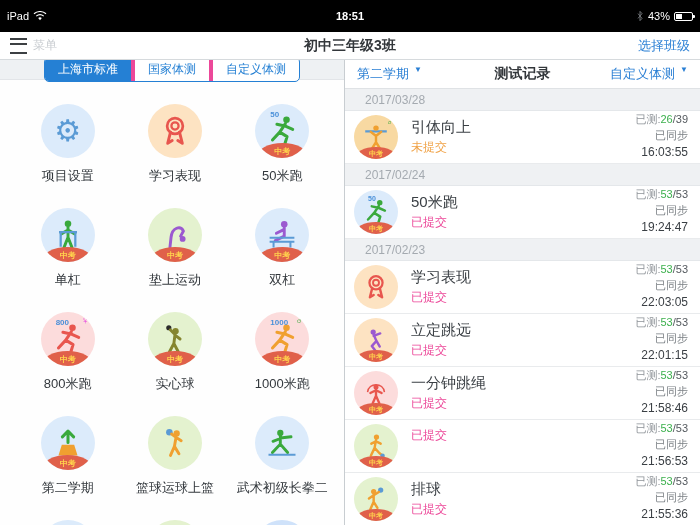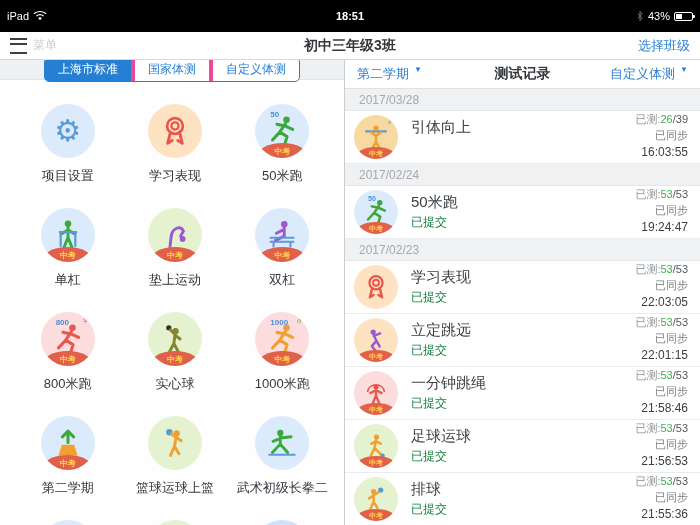--- a/index.html
+++ b/index.html
@@ -47,33 +47,33 @@
   .g-label{margin-top:9px;font-size:13px;color:#33383d;text-align:center;}
   
   .right-panel{flex:1;display:flex;flex-direction:column;background:#fff;overflow:hidden;}
   .list-header{height:29px;display:flex;align-items:center;padding:0 12px;
     border-bottom:1px solid #dfe2e5;position:relative;box-sizing:border-box;background:#fff;}
   .filter{font-size:13px;color:#2a7fd4;z-index:1;cursor:pointer;display:flex;gap:5px;}
   .filter .caret{font-size:8px;}
   .list-title{position:absolute;left:0;right:0;text-align:center;font-size:14px;font-weight:bold;color:#33373b;}
   .filter.right{margin-left:auto;}
   .list{flex:1;overflow:hidden;display:flex;flex-direction:column;}
-  .date-strip{background:#eff1f3;color:#a4aab0;font-size:12px;padding:4px 14px;height:22px;
+  .date-strip{background:#eff1f3;color:#a4aab0;font-size:12px;padding:4px 20px;height:22px;
     border-bottom:1px solid #e4e7ea;box-sizing:border-box;flex:none;}
   .date-strip.trailing{flex:1;border-bottom:none;}
   .row{height:53px;display:flex;align-items:center;padding:0 12px 0 9px;border-bottom:1px solid #e9ebed;
     background:#fff;box-sizing:border-box;flex:none;cursor:pointer;}
   .row .circ{width:44px;height:44px;}
   .row .circ svg.shape{width:30px;height:30px;}
   .row .corner{top:5px;left:6px;font-size:7px;}
   .row .gender{font-size:10px;top:1px;right:4px;}
   .row .badge{font-size:7px;padding-top:2px;}
   .row-mid{margin-left:13px;flex:1;display:flex;flex-direction:column;justify-content:space-between;height:38px;min-width:0;}
   .row-name{font-size:15px;color:#3a3f44;}
-  .row-status{font-size:12px;color:#15803d;}
+  .row-status{font-size:12px;color:#ec4899;}
   .row-status.pending{color:#f0a348;}
   .row-right{text-align:right;font-size:11px;color:#8e9398;line-height:1.45;white-space:nowrap;}
   .tested-num{color:#3cb04d;}
   .tested-total{color:#54595e;}
   .row-sync{color:#7b8085;}
   .row-time{color:#3a3f44;font-size:12px;}
 </style>
 </head>
 <body>
 
@@ -278,20 +278,21 @@
               <svg class="shape" viewBox="0 0 32 32">
                 <line x1="4.5" y1="10" x2="27.5" y2="10" stroke="#5b9bd5" stroke-width="2.2"></line>
                 <circle cx="16" cy="6.5" r="2.9" fill="#f0a030"></circle>
                 <path d="M10.5 10.5 L16 15 L21.5 10.5 M16 15 L16 21.5 M16 21.5 L12 28 M16 21.5 L20 28" stroke="#f0a030" stroke-width="2.6" stroke-linecap="round" stroke-linejoin="round" fill="none"></path>
               </svg>
               <span class="gender m">♂</span>
               <div class="badge">中考</div>
             </div>
             <div class="row-mid">
               <div class="row-name">引体向上</div>
+              <div class="row-status pending">未提交</div>
             </div>
             <div class="row-right">
               <div>已测:<span class="tested-num">26</span><span class="tested-total">/39</span></div>
               <div class="row-sync">已同步</div>
               <div class="row-time">16:03:55</div>
             </div>
           </div>
           <div class="date-strip">2017/02/24</div>
           <div class="row">
             <div class="circ" style="background: rgb(220, 235, 251);">
@@ -371,21 +372,20 @@
           <div class="row">
             <div class="circ" style="background: rgb(228, 242, 207);">
               <svg class="shape" viewBox="0 0 32 32">
                 <circle cx="16.5" cy="6.5" r="2.8" fill="#f0a030"></circle>
                 <path d="M16 9.5 L14.5 18 M16 11 L11 13.5 M16 11 L21 13.5 M14.5 18 L10.5 26.5 M14.5 18 L19.5 23.5 L21.5 25" stroke="#f0a030" stroke-width="2.6" stroke-linecap="round" stroke-linejoin="round" fill="none"></path>
                 <circle cx="23" cy="26.5" r="2.4" fill="#5b9bd5"></circle>
               </svg>
               <div class="badge">中考</div>
             </div>
             <div class="row-mid">
-              <div class="row-name">足球运球</div>
               <div class="row-status">已提交</div>
             </div>
             <div class="row-right">
               <div>已测:<span class="tested-num">53</span><span class="tested-total">/53</span></div>
               <div class="row-sync">已同步</div>
               <div class="row-time">21:56:53</div>
             </div>
           </div>
           <div class="row">
             <div class="circ" style="background: rgb(228, 242, 207);">

